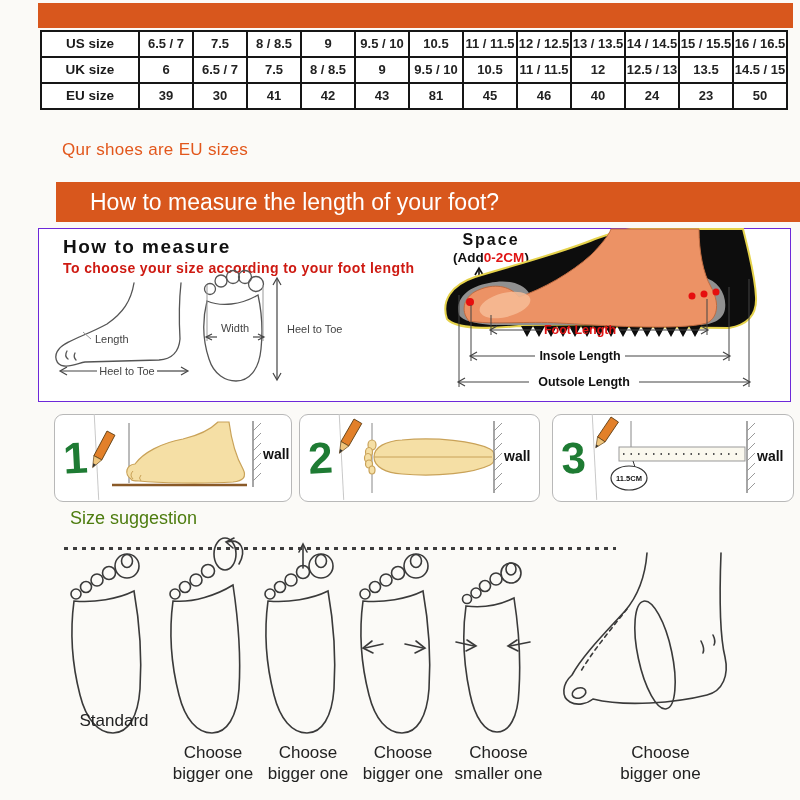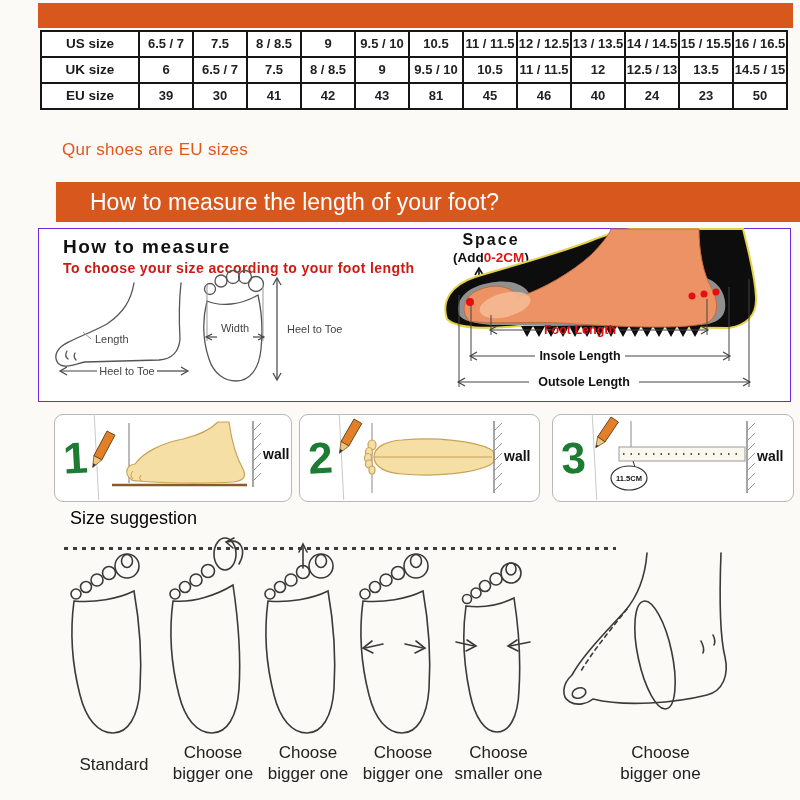--- a/index.html
+++ b/index.html
@@ -35,21 +35,21 @@
   .head{fill:none;stroke:#444;stroke-width:1.2;}
 
   
   .step-box{top:414px;height:88px;background:#fff;border:1.5px solid #b8b8b8;border-radius:9px;
       box-sizing:border-box;display:flex;}
   .step-num{width:42px;border-right:1px solid #c9c9c9;display:flex;align-items:center;justify-content:center;
       font-size:44px;font-weight:bold;color:#1E7B33;transform:rotate(-3deg);}
   .step-art{flex:1;position:relative;}
   .wall-txt{font-size:14px;font-weight:bold;fill:#111;}
 
-  .suggest-title{left:70px;top:508px;font-size:18px;color:#000000;text-align:right;}
+  .suggest-title{left:70px;top:508px;font-size:18px;color:#4d7c0f;text-align:right;}
   .dotline{left:64px;top:547px;width:552px;height:3px;
       background:repeating-linear-gradient(90deg,#3d3d3d 0 4px,transparent 4px 9px);}
 
   .foot{stroke:#3a3a3a;stroke-width:1.6;fill:none;stroke-linecap:round;}
   .cap{font-size:17px;color:#222;text-align:center;line-height:1.25;}
 
   .pencil-body{fill:#E2802A;stroke:#5a3a10;stroke-width:.8;}
   .pencil-tip{fill:#EFC67E;stroke:#5a3a10;stroke-width:.6;}
   .pencil-lead{fill:#333;}
   .tanfoot{fill:#F5DFA5;stroke:#C9A258;stroke-width:1.2;}
@@ -354,18 +354,18 @@
 </svg>
 
 <svg class="abs" style="left:555px;top:545px;" width="205" height="195" viewBox="0 0 205 195">
   <path class="foot" d="M92,8 C90,34 82,52 70,66 C50,88 28,110 17,130 C7,139 6,152 15,157 C22,161 32,159 38,154 C70,162 120,158 152,150 C168,146 174,130 170,112 C166,96 164,60 166,8"></path>
   <ellipse class="foot" cx="24" cy="148" rx="7" ry="5" transform="rotate(-20 24 148)"></ellipse>
   <path class="foot" d="M72,64 C56,84 38,106 26,126" stroke-dasharray="4,4"></path>
   <ellipse class="foot" cx="100" cy="110" rx="17" ry="55" transform="rotate(-12 100 110)"></ellipse>
   <path class="foot" d="M146,96 q4,8 2,12 M158,90 q3,6 1,10"></path>
 </svg>
 
-<div class="abs cap" style="left:64px;top:754px;width:100px;">Standard</div>
+<div class="abs cap" style="left:64px;top:710px;width:100px;">Standard</div>
 <div class="abs cap" style="left:163px;top:742px;width:100px;">Choose bigger one</div>
 <div class="abs cap" style="left:258px;top:742px;width:100px;">Choose bigger one</div>
 <div class="abs cap" style="left:353px;top:742px;width:100px;">Choose bigger one</div>
 <div class="abs cap" style="left:446px;top:742px;width:105px;">Choose smaller one</div>
 <div class="abs cap" style="left:608px;top:742px;width:105px;">Choose bigger one</div>
 
 </body></html>

